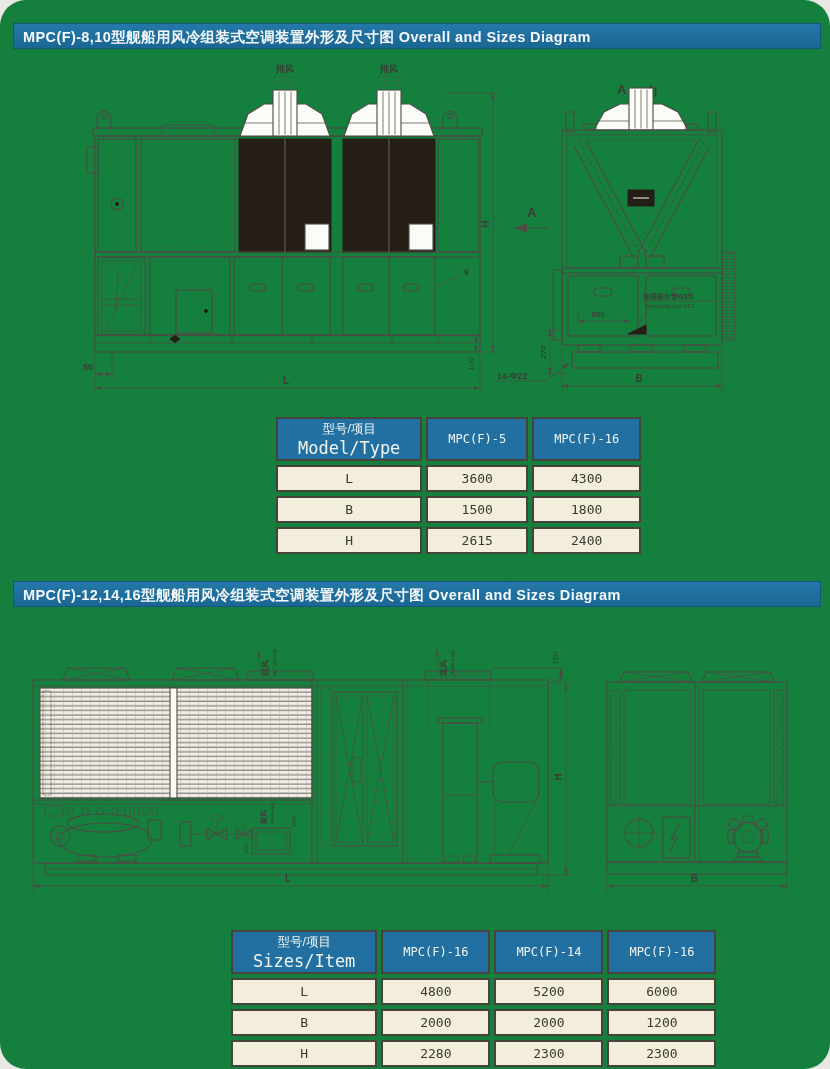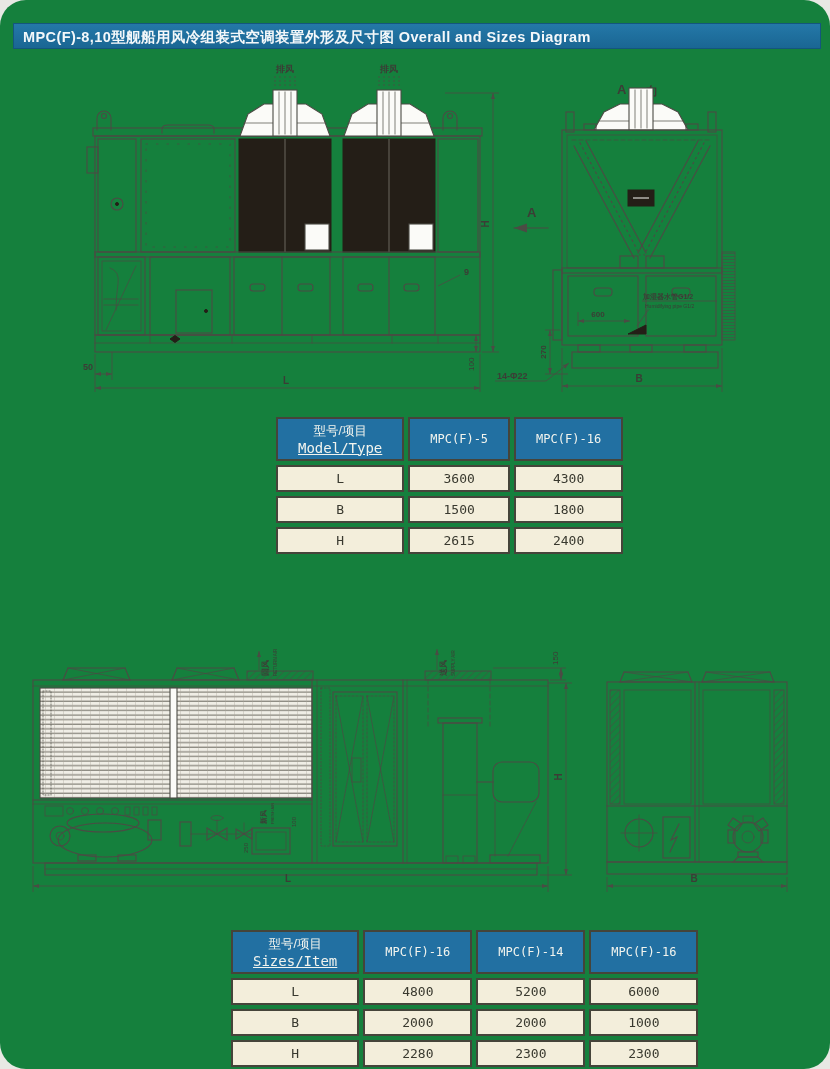--- a/index.html
+++ b/index.html
@@ -14,21 +14,21 @@
   .st{fill:none;stroke:#4b4b44;stroke-width:1.1;stroke-linecap:square;stroke-linejoin:miter;}
   .thin{stroke-width:.7;}
   .dim{fill:none;stroke:#4b4b44;stroke-width:.8;}
   .dark{fill:#241e17;stroke:#241e17;}
   .paper{fill:#fbfbf8;}
   table.dims{position:absolute;border-collapse:separate;border-spacing:4px;
         font-family:"DejaVu Sans Mono","Liberation Mono",monospace;}
   .dims th,.dims td{border:2px solid #45443a;text-align:center;vertical-align:middle;padding:0 20px;}
   .dims th{background:#2270a2;color:#f2f4ee;font-weight:normal;font-size:12px;}
   .dims th .cn{font-family:"Liberation Sans",sans-serif;font-size:12.5px;}
-  .dims th .en{font-size:14px;text-decoration:underline;}
+  .dims th .en{font-size:17px;}
   .dims td{background:#f3eedb;color:#39392f;font-size:13px;height:23px;}
   .dims tr.hdr{height:44px;}
 </style>
 </head>
 <body>
 
 <div class="page">
 
   <div class="banner" style="top:23px">MPC(F)-8,10型舰船用风冷组装式空调装置外形及尺寸图  Overall and Sizes Diagram</div>
 
@@ -240,20 +240,21 @@
         <td>1800</td>
       </tr>
       <tr>
         <td>H</td>
         <td>2615</td>
         <td>2400</td>
       </tr>
     </tbody>
   </table>
 
+  <div class="banner" style="top:581px">MPC(F)-12,14,16型舰船用风冷组装式空调装置外形及尺寸图  Overall and Sizes Diagram</div>
 
   <svg class="draw" style="top:622px" width="830" height="300" viewBox="0 622 830 300">
     <defs>
       <marker id="ar2" viewBox="0 0 10 6" markerWidth="9" markerHeight="6" refX="9" refY="3" orient="auto-start-reverse">
           <path d="M0,0 L9,3 L0,6 z" fill="#4b4b44"></path>
         </marker>
       <pattern id="htch2" width="5" height="5" patternUnits="userSpaceOnUse" patternTransform="rotate(45)">
         <line x1="0" y1="0" x2="0" y2="5" stroke="#4b4b44" stroke-width="1"></line>
         </pattern>
       <pattern id="grl2" width="9" height="4.6" patternUnits="userSpaceOnUse">
@@ -440,21 +441,21 @@
       <tr>
         <td>L</td>
         <td>4800</td>
         <td>5200</td>
         <td>6000</td>
       </tr>
       <tr>
         <td>B</td>
         <td>2000</td>
         <td>2000</td>
-        <td>1000</td>
+        <td>1200</td>
       </tr>
       <tr>
         <td>H</td>
         <td>2280</td>
         <td>2300</td>
         <td>2300</td>
       </tr>
     </tbody>
   </table>
 

